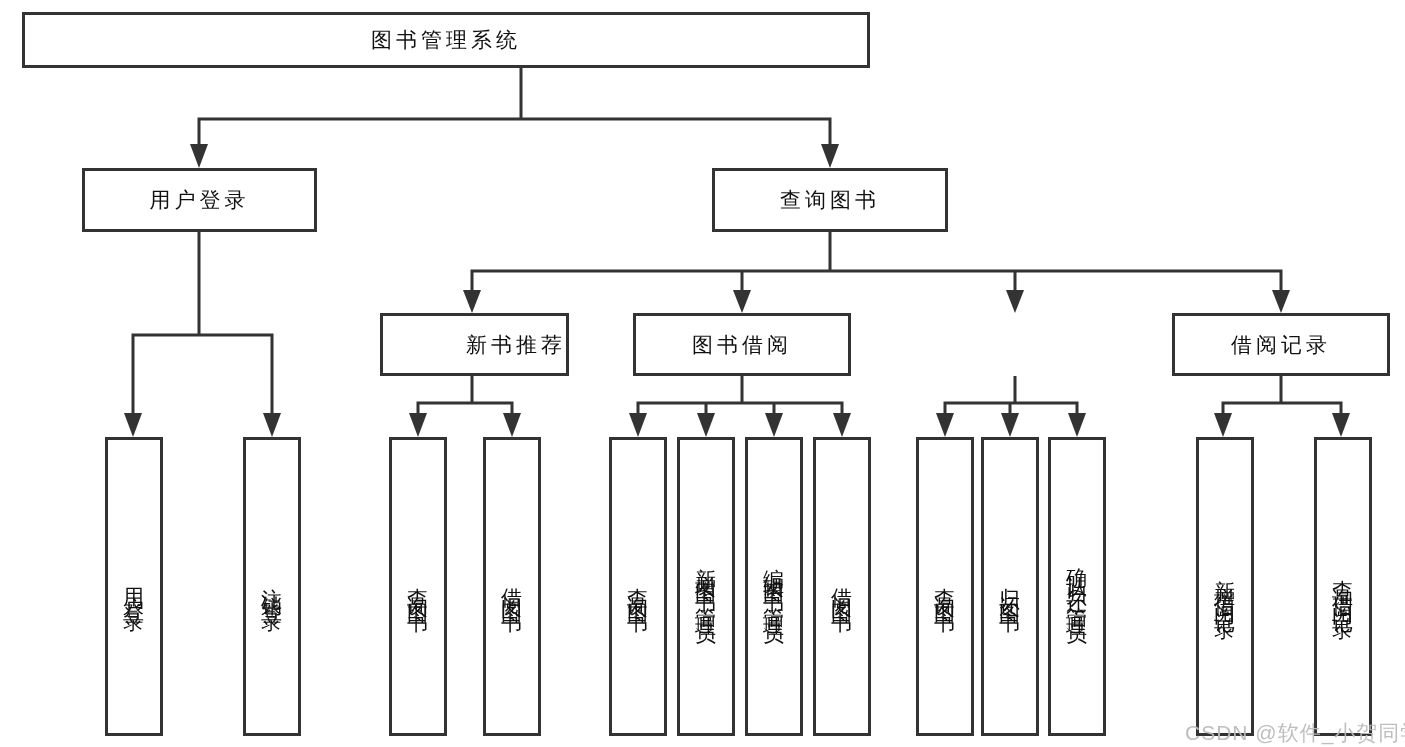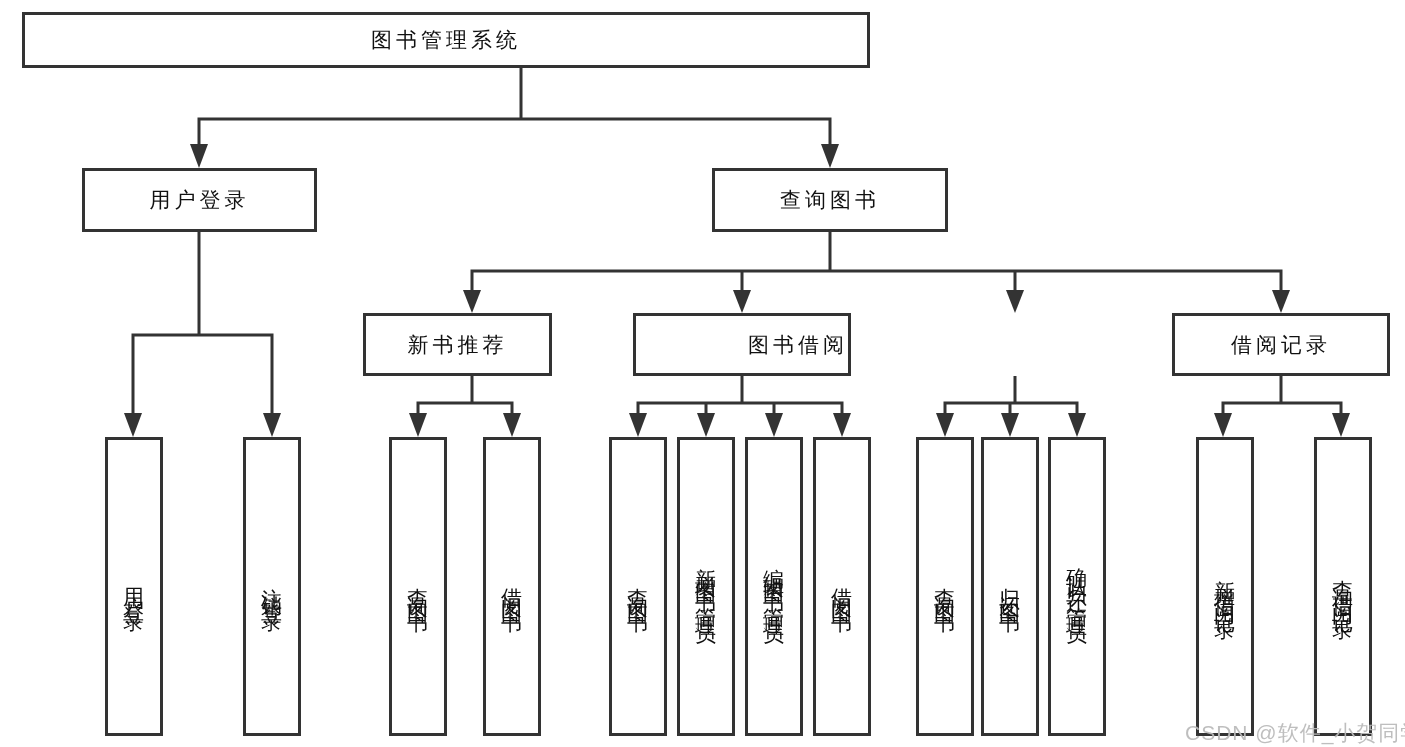--- a/index.html
+++ b/index.html
@@ -90,24 +90,24 @@
     <span>图书管理系统</span>
   </div>
 
   <div class="node" style="left:82px;top:168px;width:235px;height:64px;">
     <span>用户登录</span>
   </div>
   <div class="node" style="left:712px;top:168px;width:236px;height:64px;">
     <span>查询图书</span>
   </div>
 
-  <div class="node" style="left:363px;top:313px;width:189px;height:63px;">
+  <div class="node" style="left:380px;top:313px;width:189px;height:63px;justify-content:flex-end;">
     <span>新书推荐</span>
   </div>
-  <div class="node" style="left:633px;top:313px;width:218px;height:63px;justify-content:flex-end;">
+  <div class="node" style="left:633px;top:313px;width:218px;height:63px;">
     <span>图书借阅</span>
   </div>
   <div class="node" style="left:1172px;top:313px;width:218px;height:63px;">
     <span>借阅记录</span>
   </div>
 
   <div class="vnode" style="left:105px;top:437px;width:58px;height:299px;">
     <span class="vlabel">用户登录</span>
   </div>
   <div class="vnode" style="left:243px;top:437px;width:58px;height:299px;">

